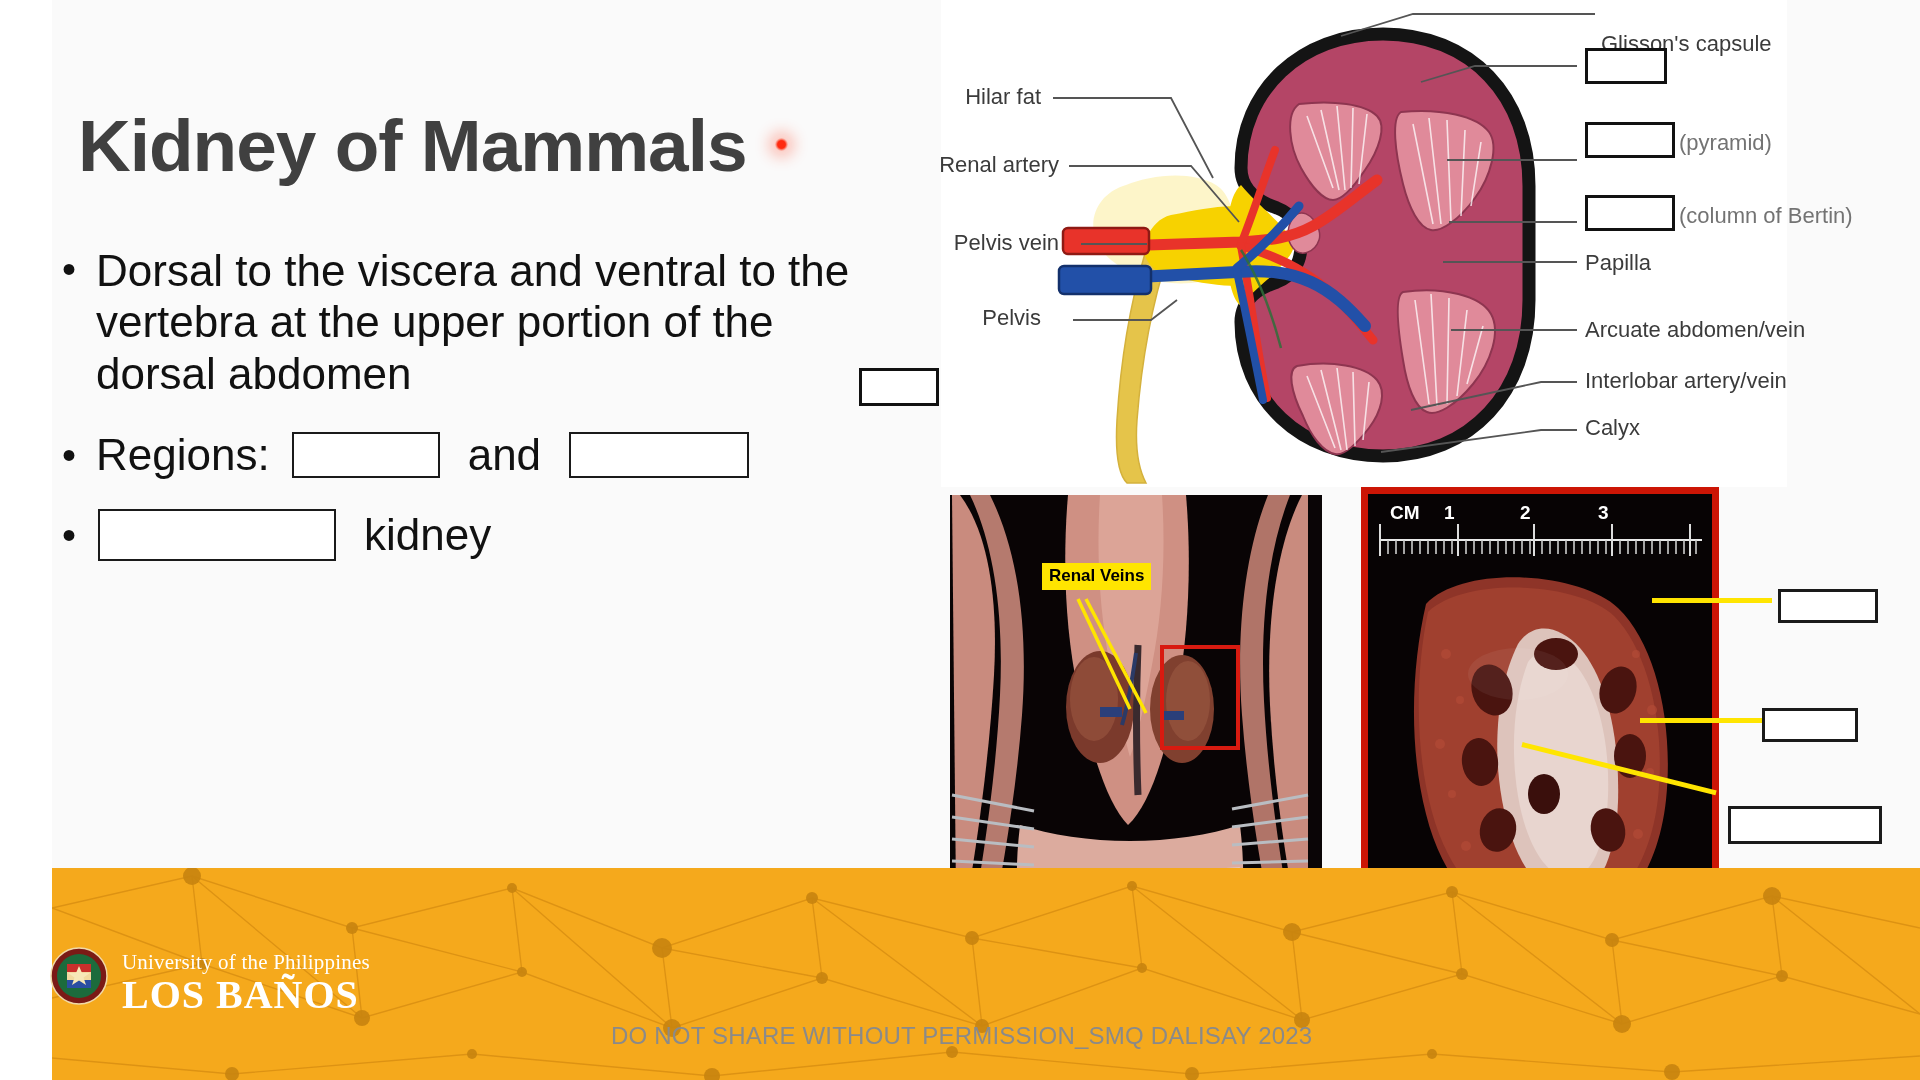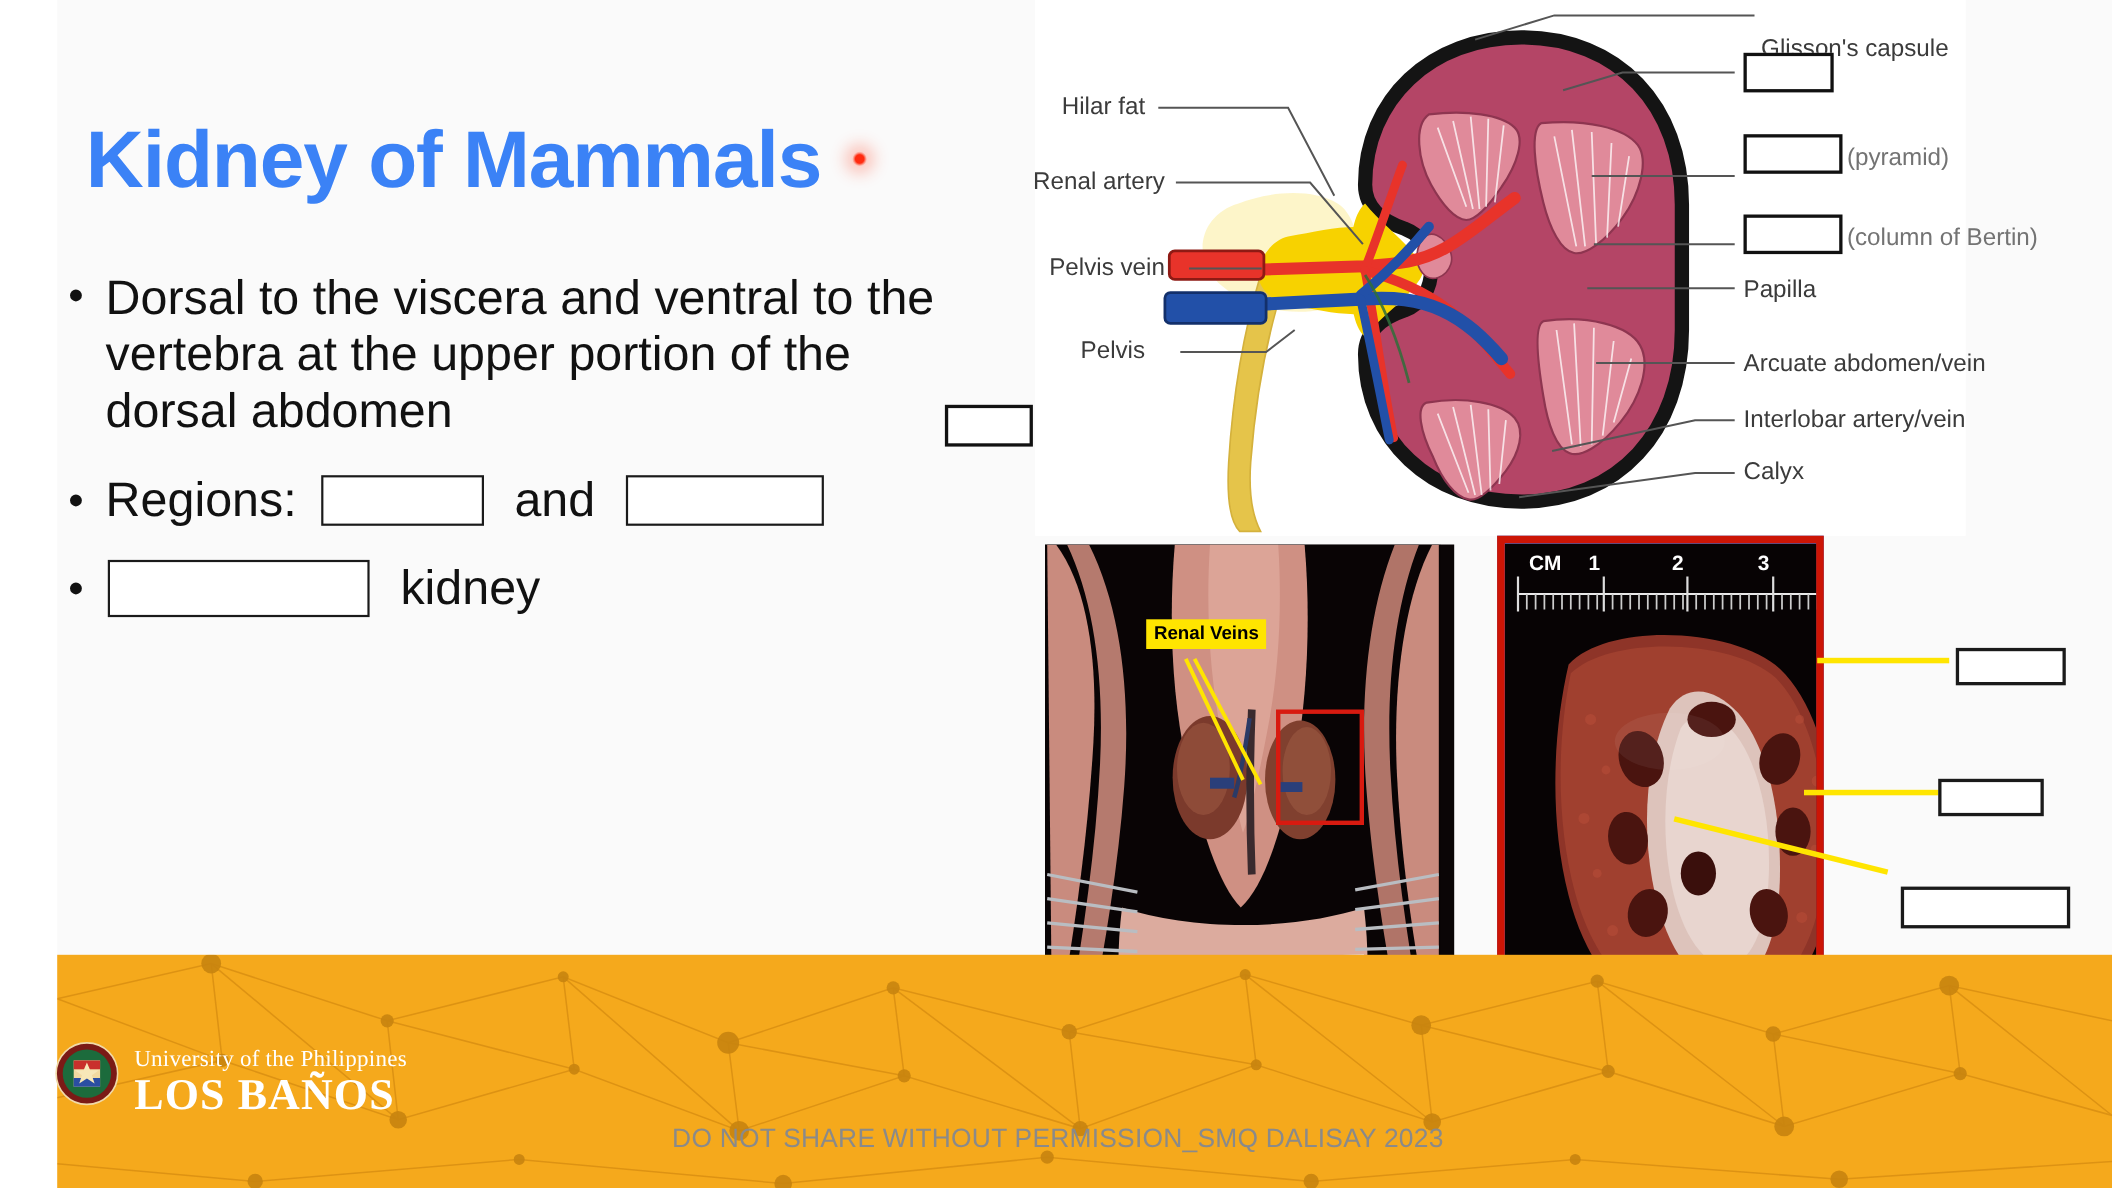--- a/index.html
+++ b/index.html
@@ -60,21 +60,21 @@
   .watermark {
     position: absolute; left: 611px; top: 1022px;
     font-size: 24px; color: #8a8a8a; letter-spacing: .2px;
     white-space: nowrap;
   }
 
   
   .title {
     position: absolute; left: 78px; top: 104px;
     font-size: 73px; font-weight: 700;
-    color: #3b82f6;
+    color: #404040;
     letter-spacing: -1px;
     white-space: nowrap;
   }
   .laser-dot {
     position: absolute; left: 775px; top: 138px;
     width: 13px; height: 13px; border-radius: 50%;
     background: radial-gradient(circle, #ff2b10 0%, #ff2b10 42%, rgba(255,60,30,.45) 62%, rgba(255,80,50,0) 100%);
     box-shadow: 0 0 14px 7px rgba(255,60,30,.28);
   }
   .bullets {
@@ -148,22 +148,22 @@
   .red-box {
     position: absolute; left: 210px; top: 150px;
     width: 80px; height: 105px;
     border: 4px solid #d81a10;
     box-sizing: border-box; z-index: 3;
   }
 
   
   .photo-pig {
     position: absolute; left: 1361px; top: 487px;
-    width: 297px; height: 541px;
-    background: #3b82f6;
+    width: 358px; height: 541px;
+    background: #a16207;
     border: 7px solid #cc1505;
     box-sizing: border-box;
     overflow: hidden;
   }
   .ruler {
     position: absolute; left: 0; top: 8px; width: 100%; height: 46px;
     color: #ffffff;
   }
   .ruler-num {
     position: absolute; top: 0;

